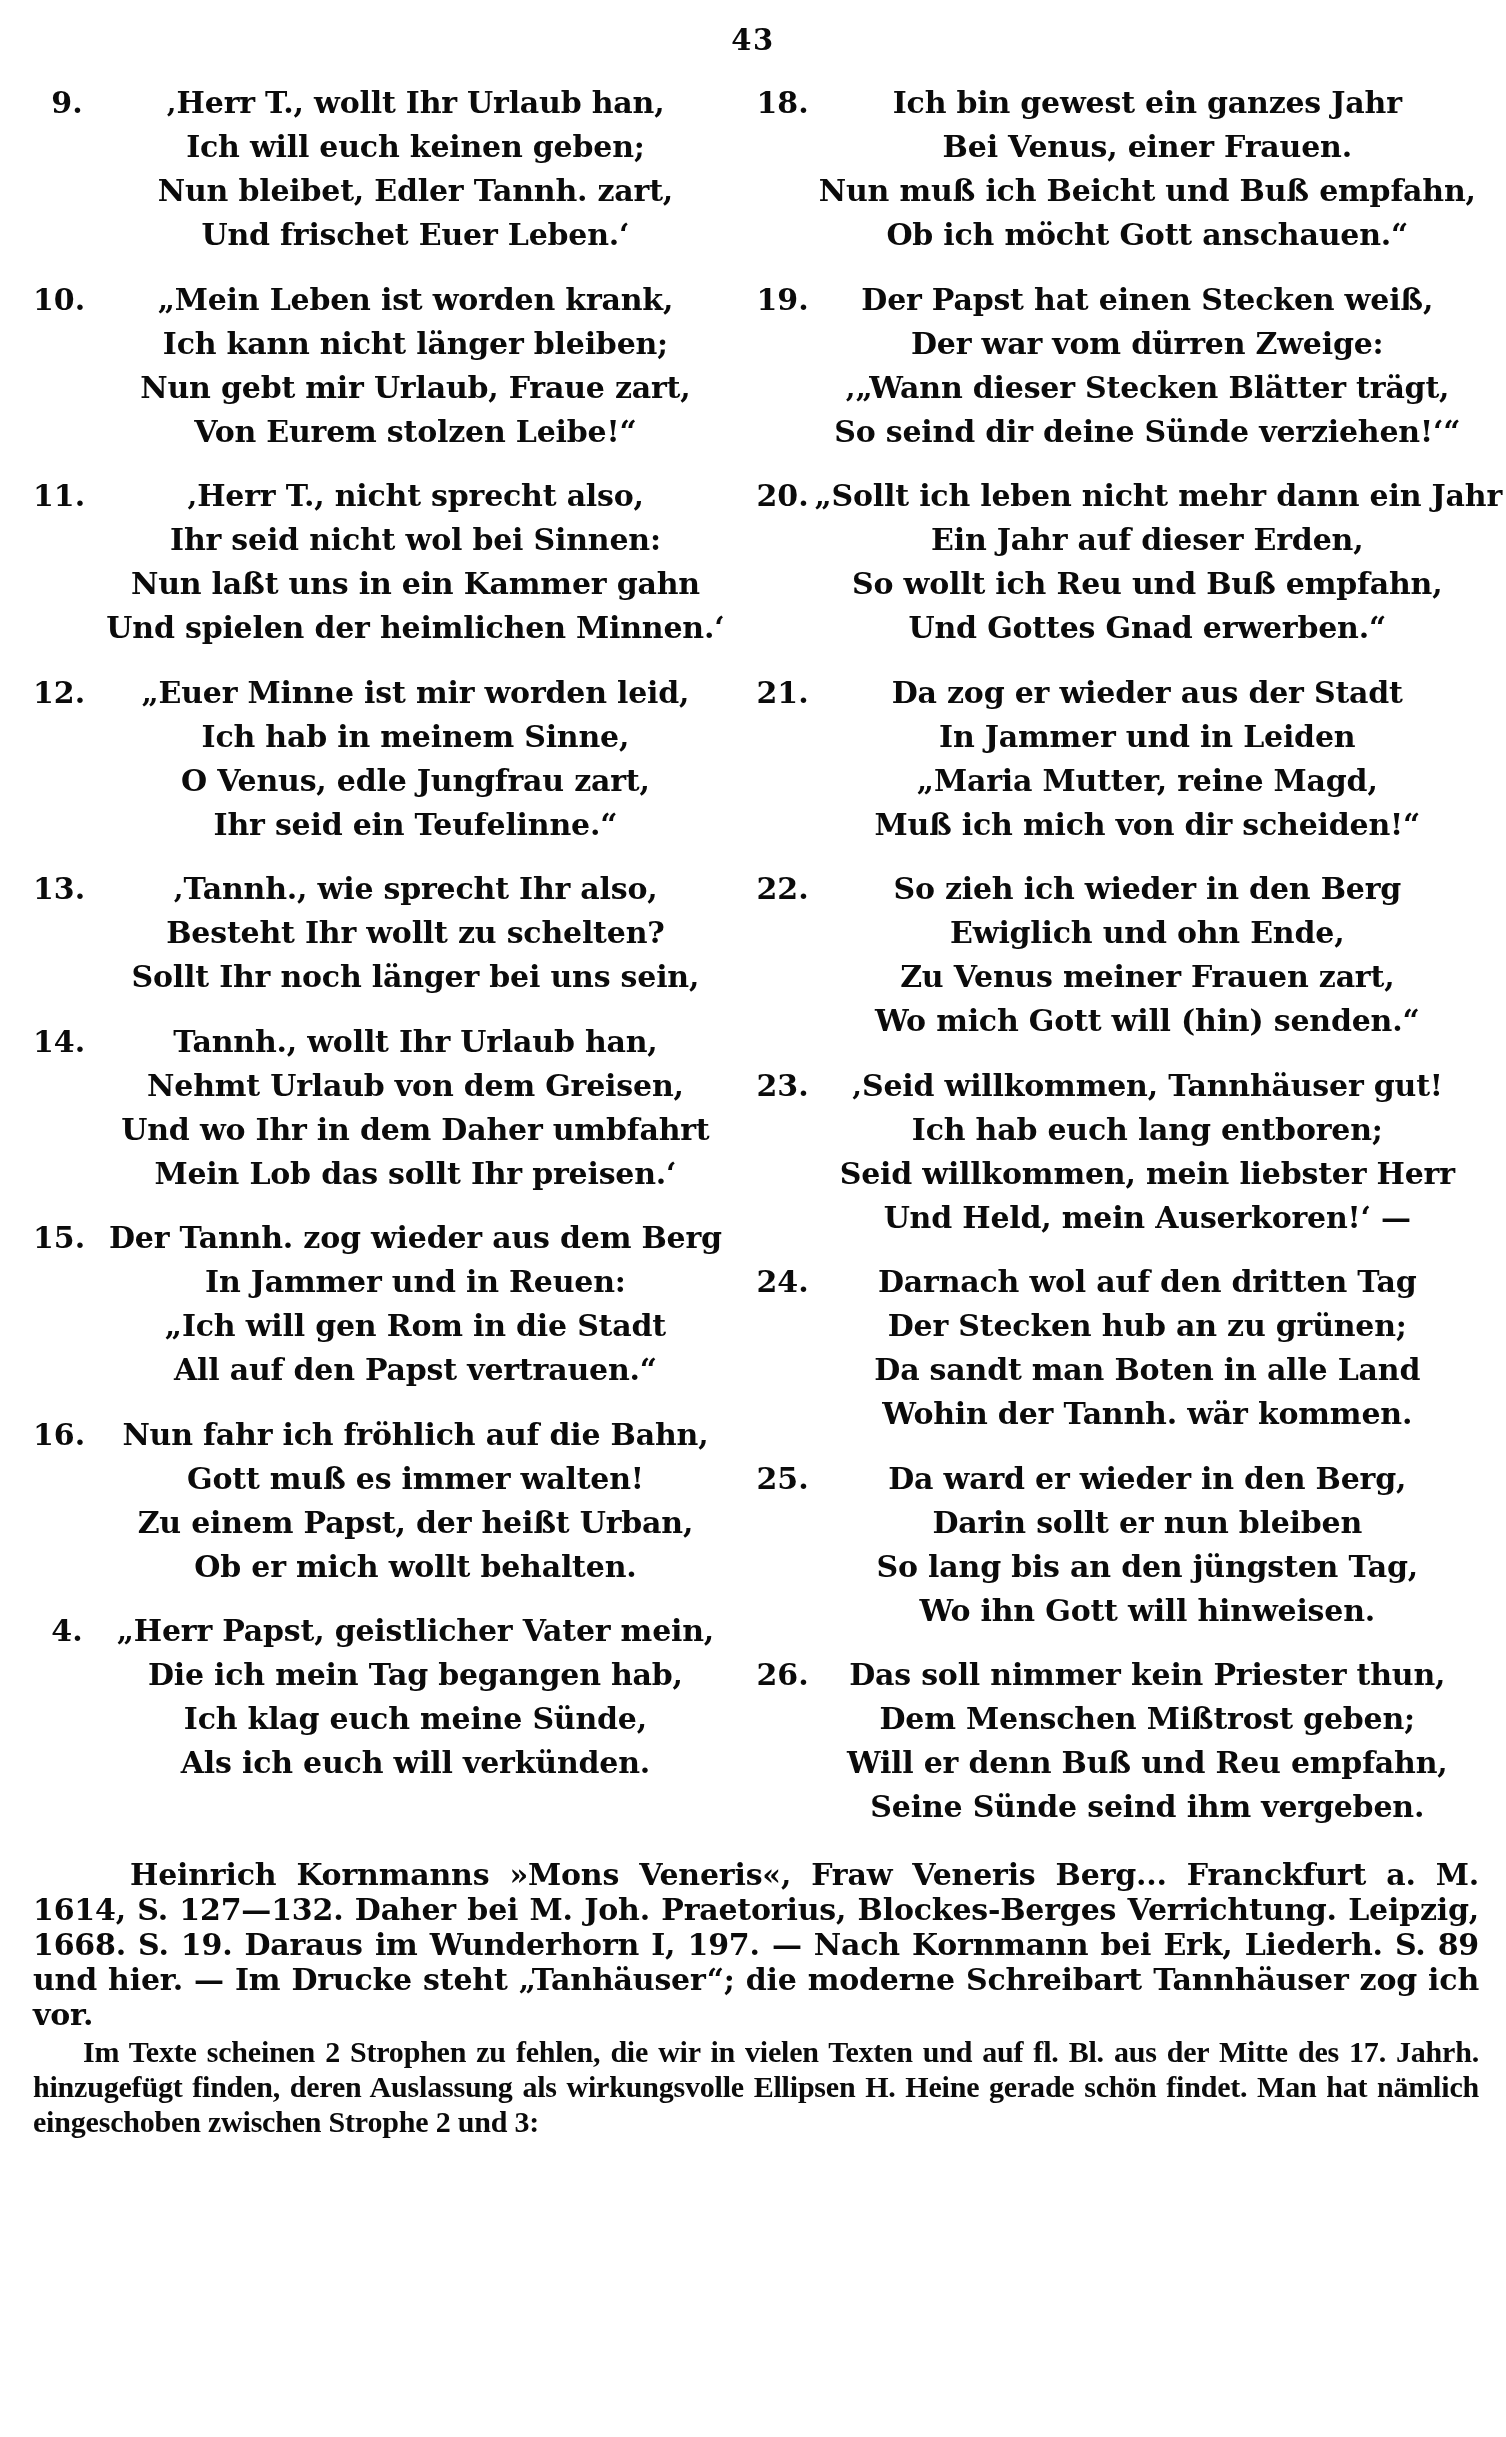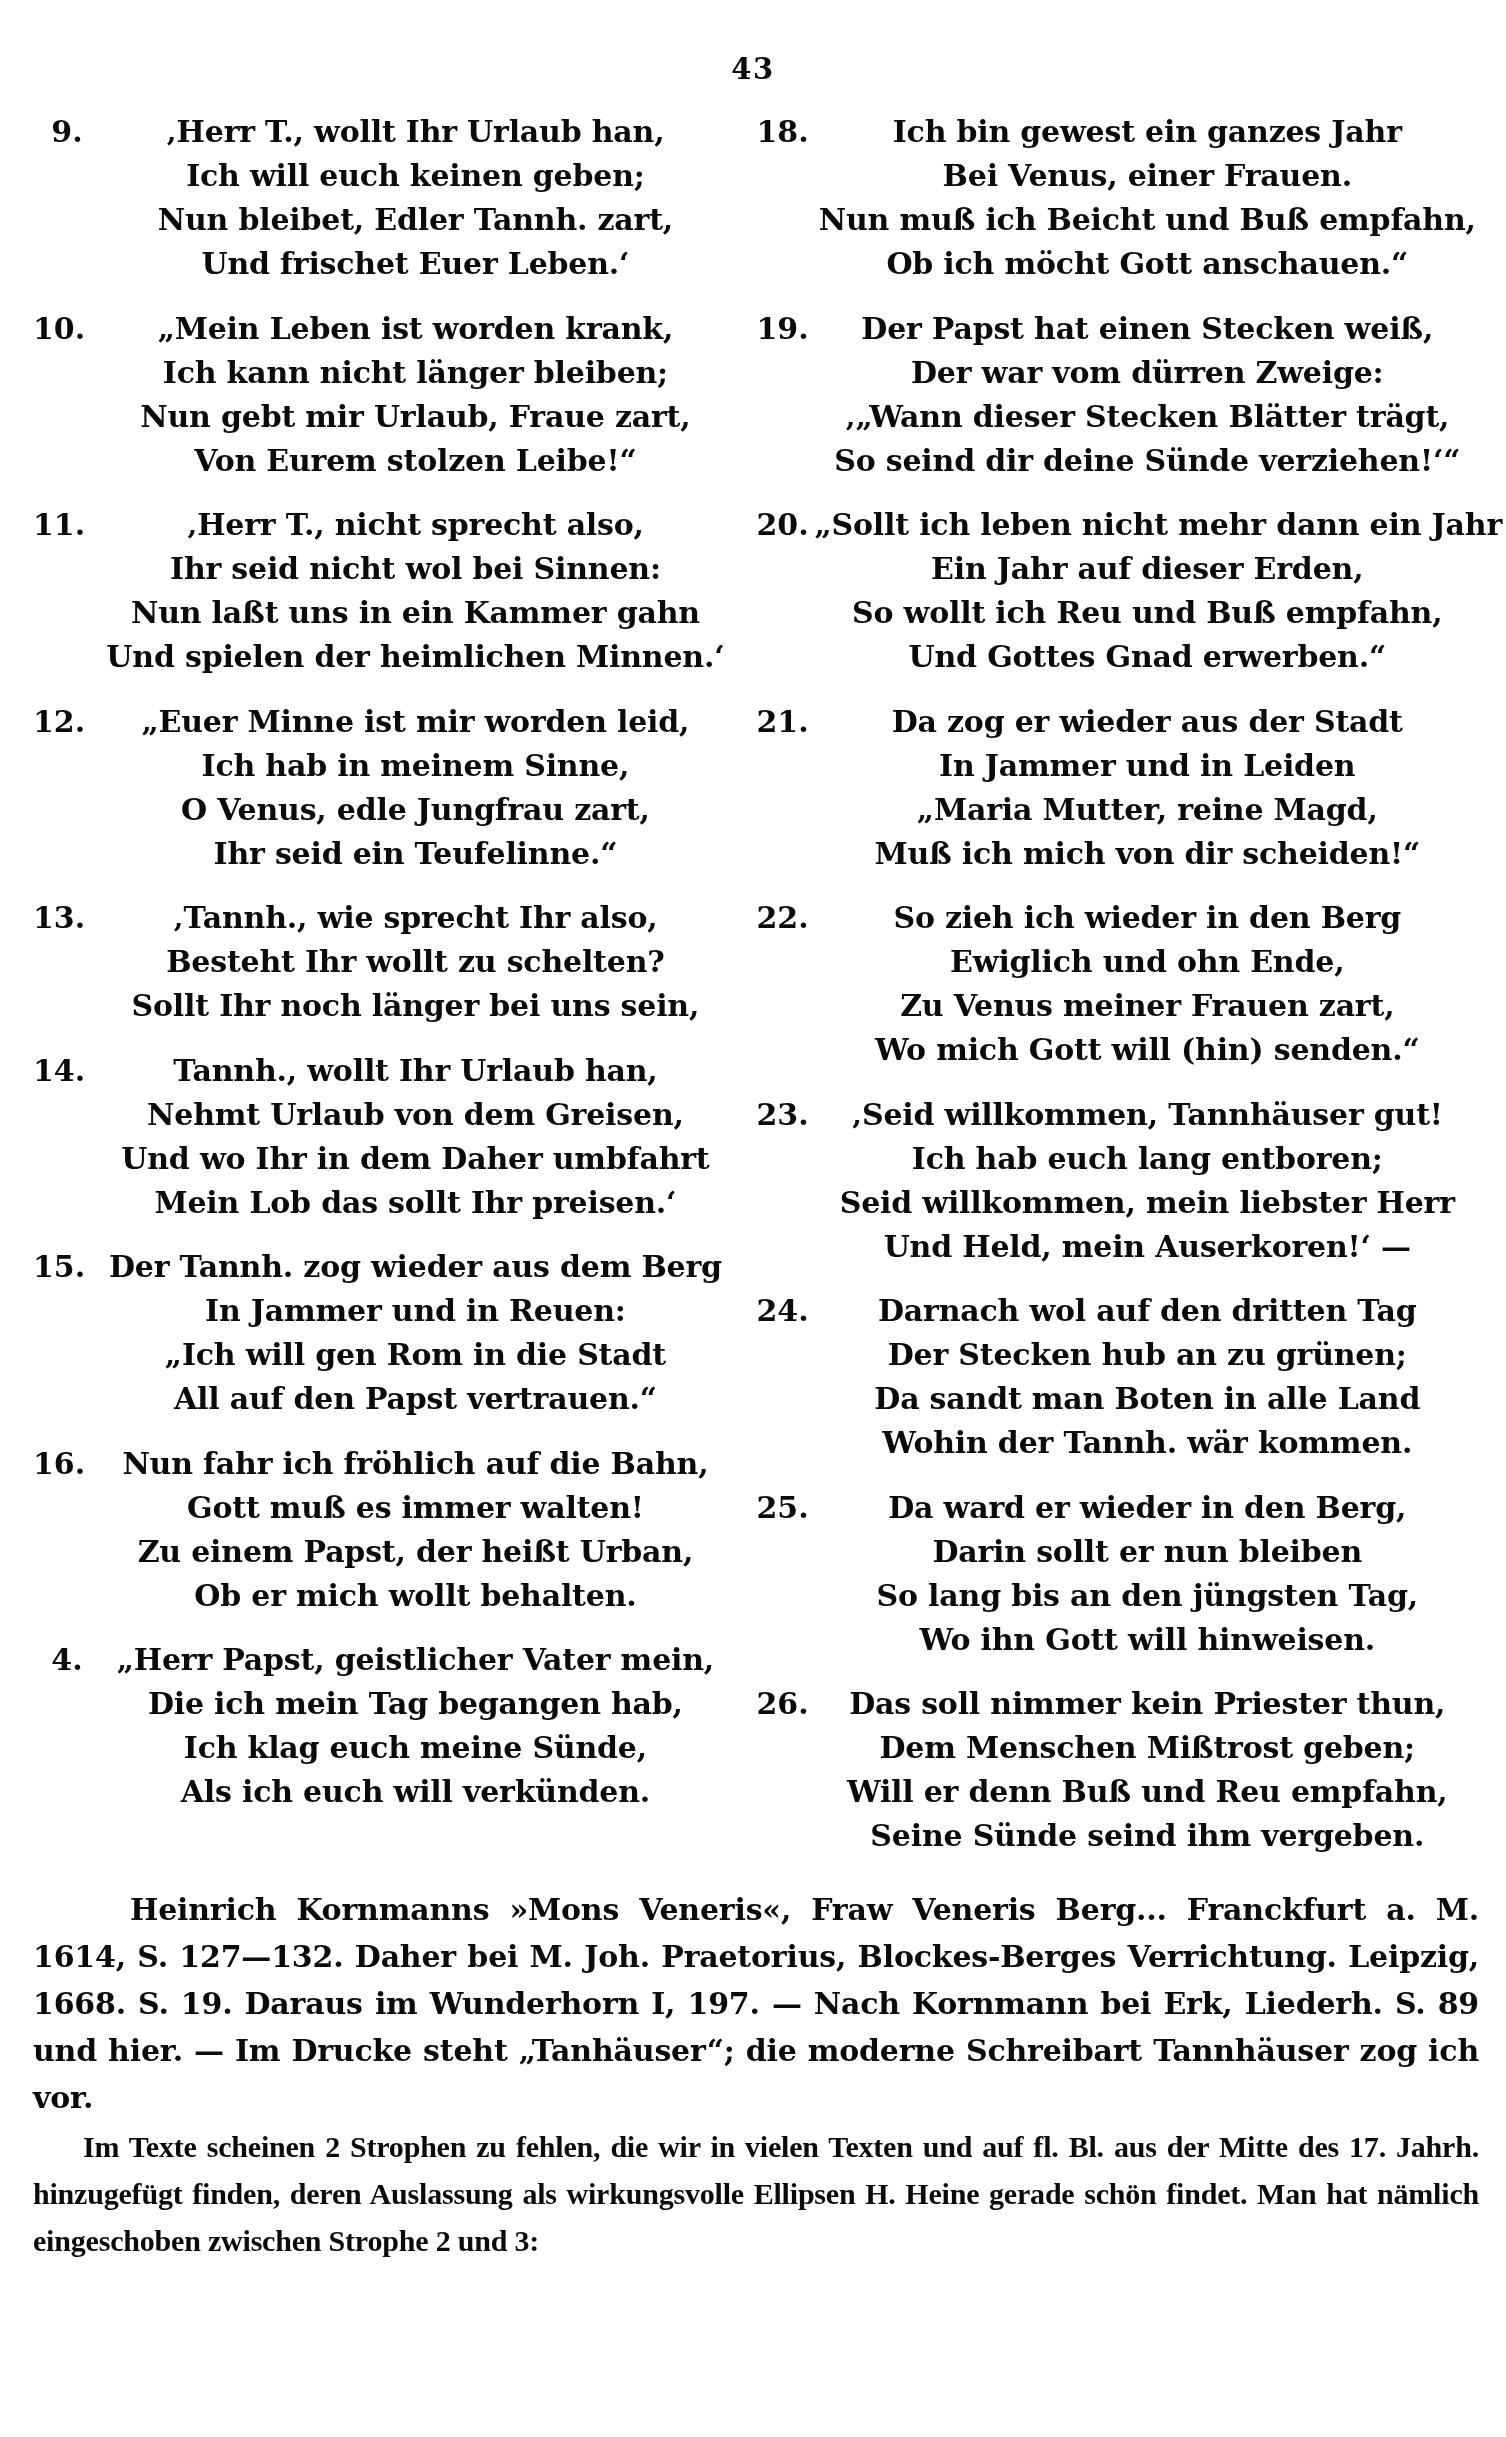--- a/index.html
+++ b/index.html
@@ -16,21 +16,21 @@
     color: #0b0b0b;
     overflow: hidden;
   }
   .page {
     width: 100%;
     height: 100%;
     box-sizing: border-box;
   }
   .pagenum {
     text-align: center;
-    padding-top: 53px;
+    padding-top: 24px;
     font-size: 29px;
     line-height: 33px;
     letter-spacing: 1.5px;
   }
   .cols {
     display: flex;
     margin-top: 24px;
     padding: 0 26px 0 33px;
     gap: 16.7px;
   }
@@ -59,21 +59,21 @@
     font-size: 30px;
     line-height: 44px;
     white-space: nowrap;
     letter-spacing: -0.2px;
   }
   .notes {
     margin: 7.6px 27px 0 33px;
   }
   .note {
     font-size: 30px;
-    line-height: 47px;
+    line-height: 35px;
     text-align: justify;
     letter-spacing: -0.2px;
   }
   .note.first {
     text-indent: 97px;
   }
   .note.second {
     text-indent: 50px;
     margin-top: 1.5px;
     font-family: Liberation Serif, serif;

